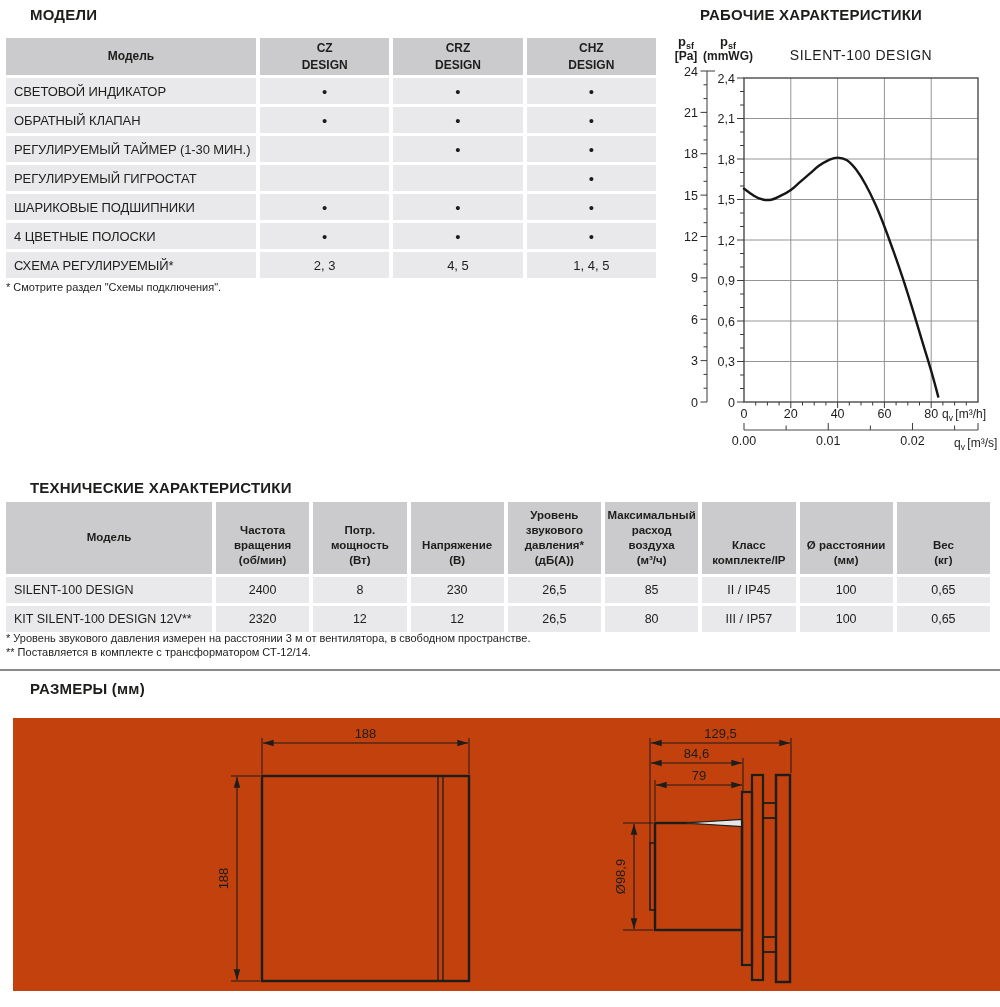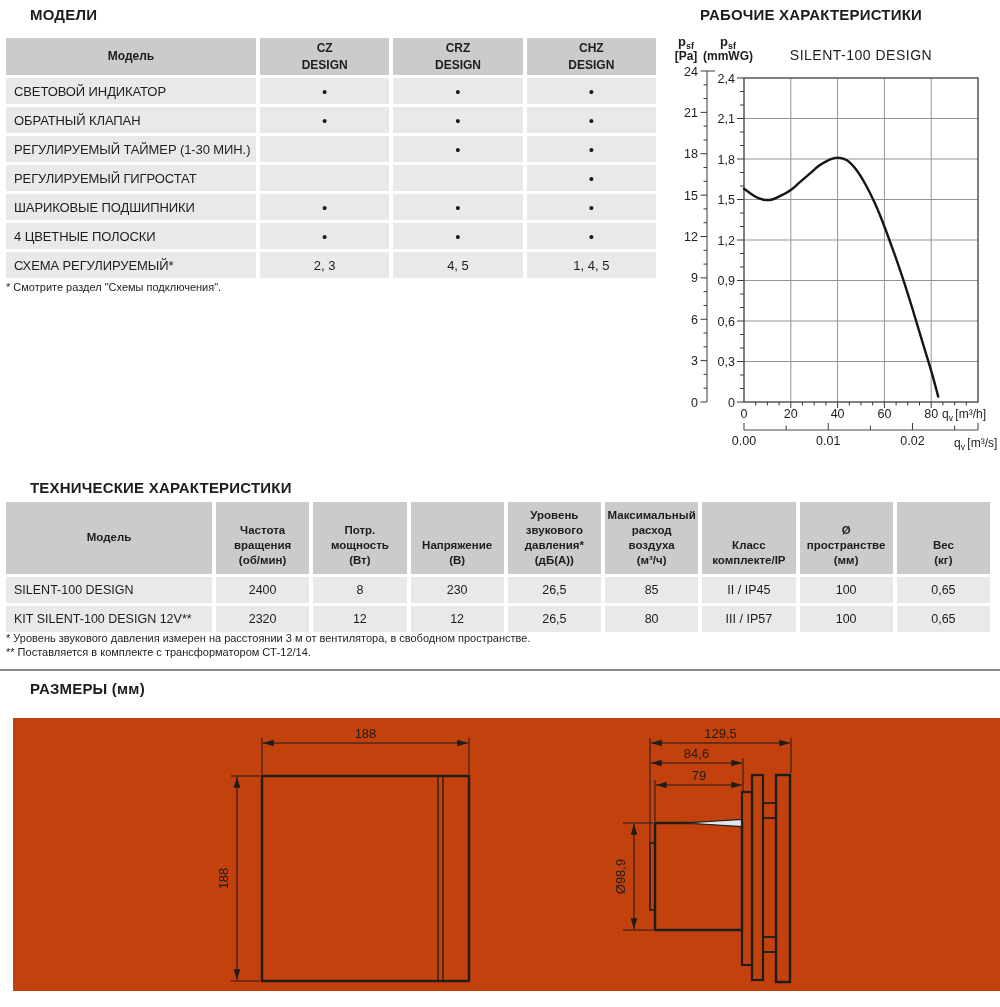--- a/index.html
+++ b/index.html
@@ -252,21 +252,21 @@
       </div>
       <div class="tt-h">
         <div class="">Максимальный расход воздуха</div>
         <div class="">(м³/ч)</div>
       </div>
       <div class="tt-h">
         <div class="">Класс комплекте/IP</div>
         <div class=""></div>
       </div>
       <div class="tt-h">
-        <div class="">Ø пространстве</div>
+        <div class="">Ø расстоянии</div>
         <div class="">(мм)</div>
       </div>
       <div class="tt-h">
         <div class="">Вес</div>
         <div class="">(кг)</div>
       </div>
       <div class="tt-c left">SILENT-100 DESIGN</div>
       <div class="tt-c">2400</div>
       <div class="tt-c">8</div>
       <div class="tt-c">230</div>

